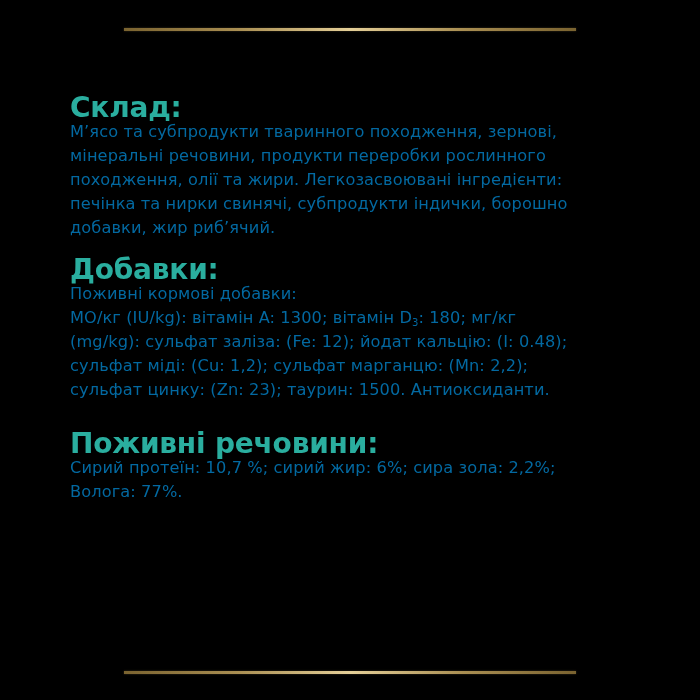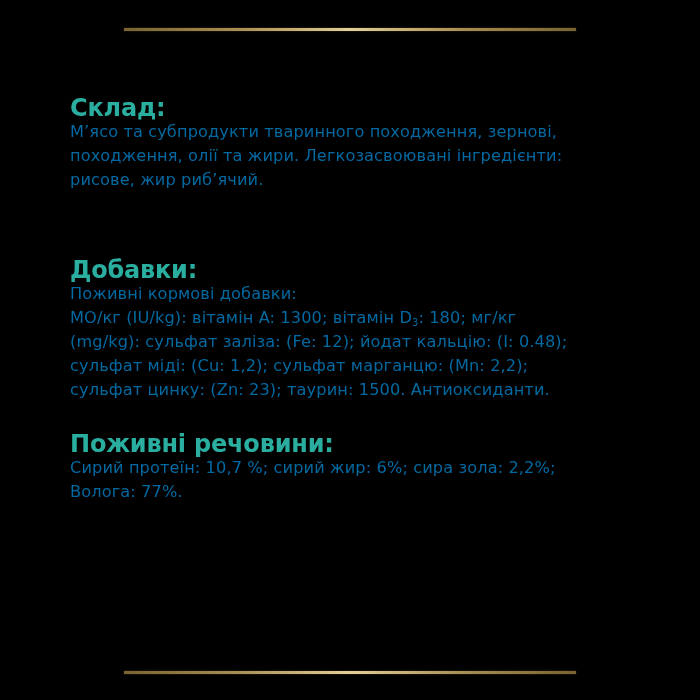--- a/index.html
+++ b/index.html
@@ -32,21 +32,21 @@
       width: 600px;
     }
     .section {
       position: absolute;
       left: 0;
       width: 600px;
     }
     .heading {
       font-family: "DejaVu Sans", sans-serif;
       font-weight: bold;
-      font-size: 24px;
+      font-size: 28px;
       line-height: 24px;
       height: 24px;
       white-space: nowrap;
       letter-spacing: -0.2px;
     }
     .line {
       font-family: "DejaVu Sans", sans-serif;
       font-size: 16.2px;
       line-height: 24px;
       height: 24px;
@@ -63,22 +63,24 @@
 </head>
 <body>
 
 <div class="rule top"></div>
 
 <div class="content">
 
   <div class="section" style="top:96px;">
     <div class="heading" style="color:#2aae9f;">Склад:</div>
     <div class="line">М’ясо та субпродукти тваринного походження, зернові,</div>
+    <div class="line">мінеральні речовини, продукти переробки рослинного</div>
     <div class="line">походження, олії та жири. Легкозасвоювані інгредієнти:</div>
-    <div class="line">рисове, жир риб’ячий.</div>
+    <div class="line">печінка та нирки свинячі, субпродукти індички, борошно</div>
+    <div class="line">добавки, жир риб’ячий.</div>
   </div>
 
   <div class="section" style="top:258px;">
     <div class="heading" style="color:#2aae9f;">Добавки:</div>
     <div class="line">Поживні кормові добавки:</div>
     <div class="line"><span>МО/кг (IU/kg): вітамін A: 1300; вітамін D</span><sub>3</sub><span>: 180; мг/кг</span></div>
     <div class="line">(mg/kg): сульфат заліза: (Fe: 12); йодат кальцію: (I: 0.48);</div>
     <div class="line">сульфат міді: (Cu: 1,2); сульфат марганцю: (Mn: 2,2);</div>
     <div class="line">сульфат цинку: (Zn: 23); таурин: 1500. Антиоксиданти.</div>
   </div>

